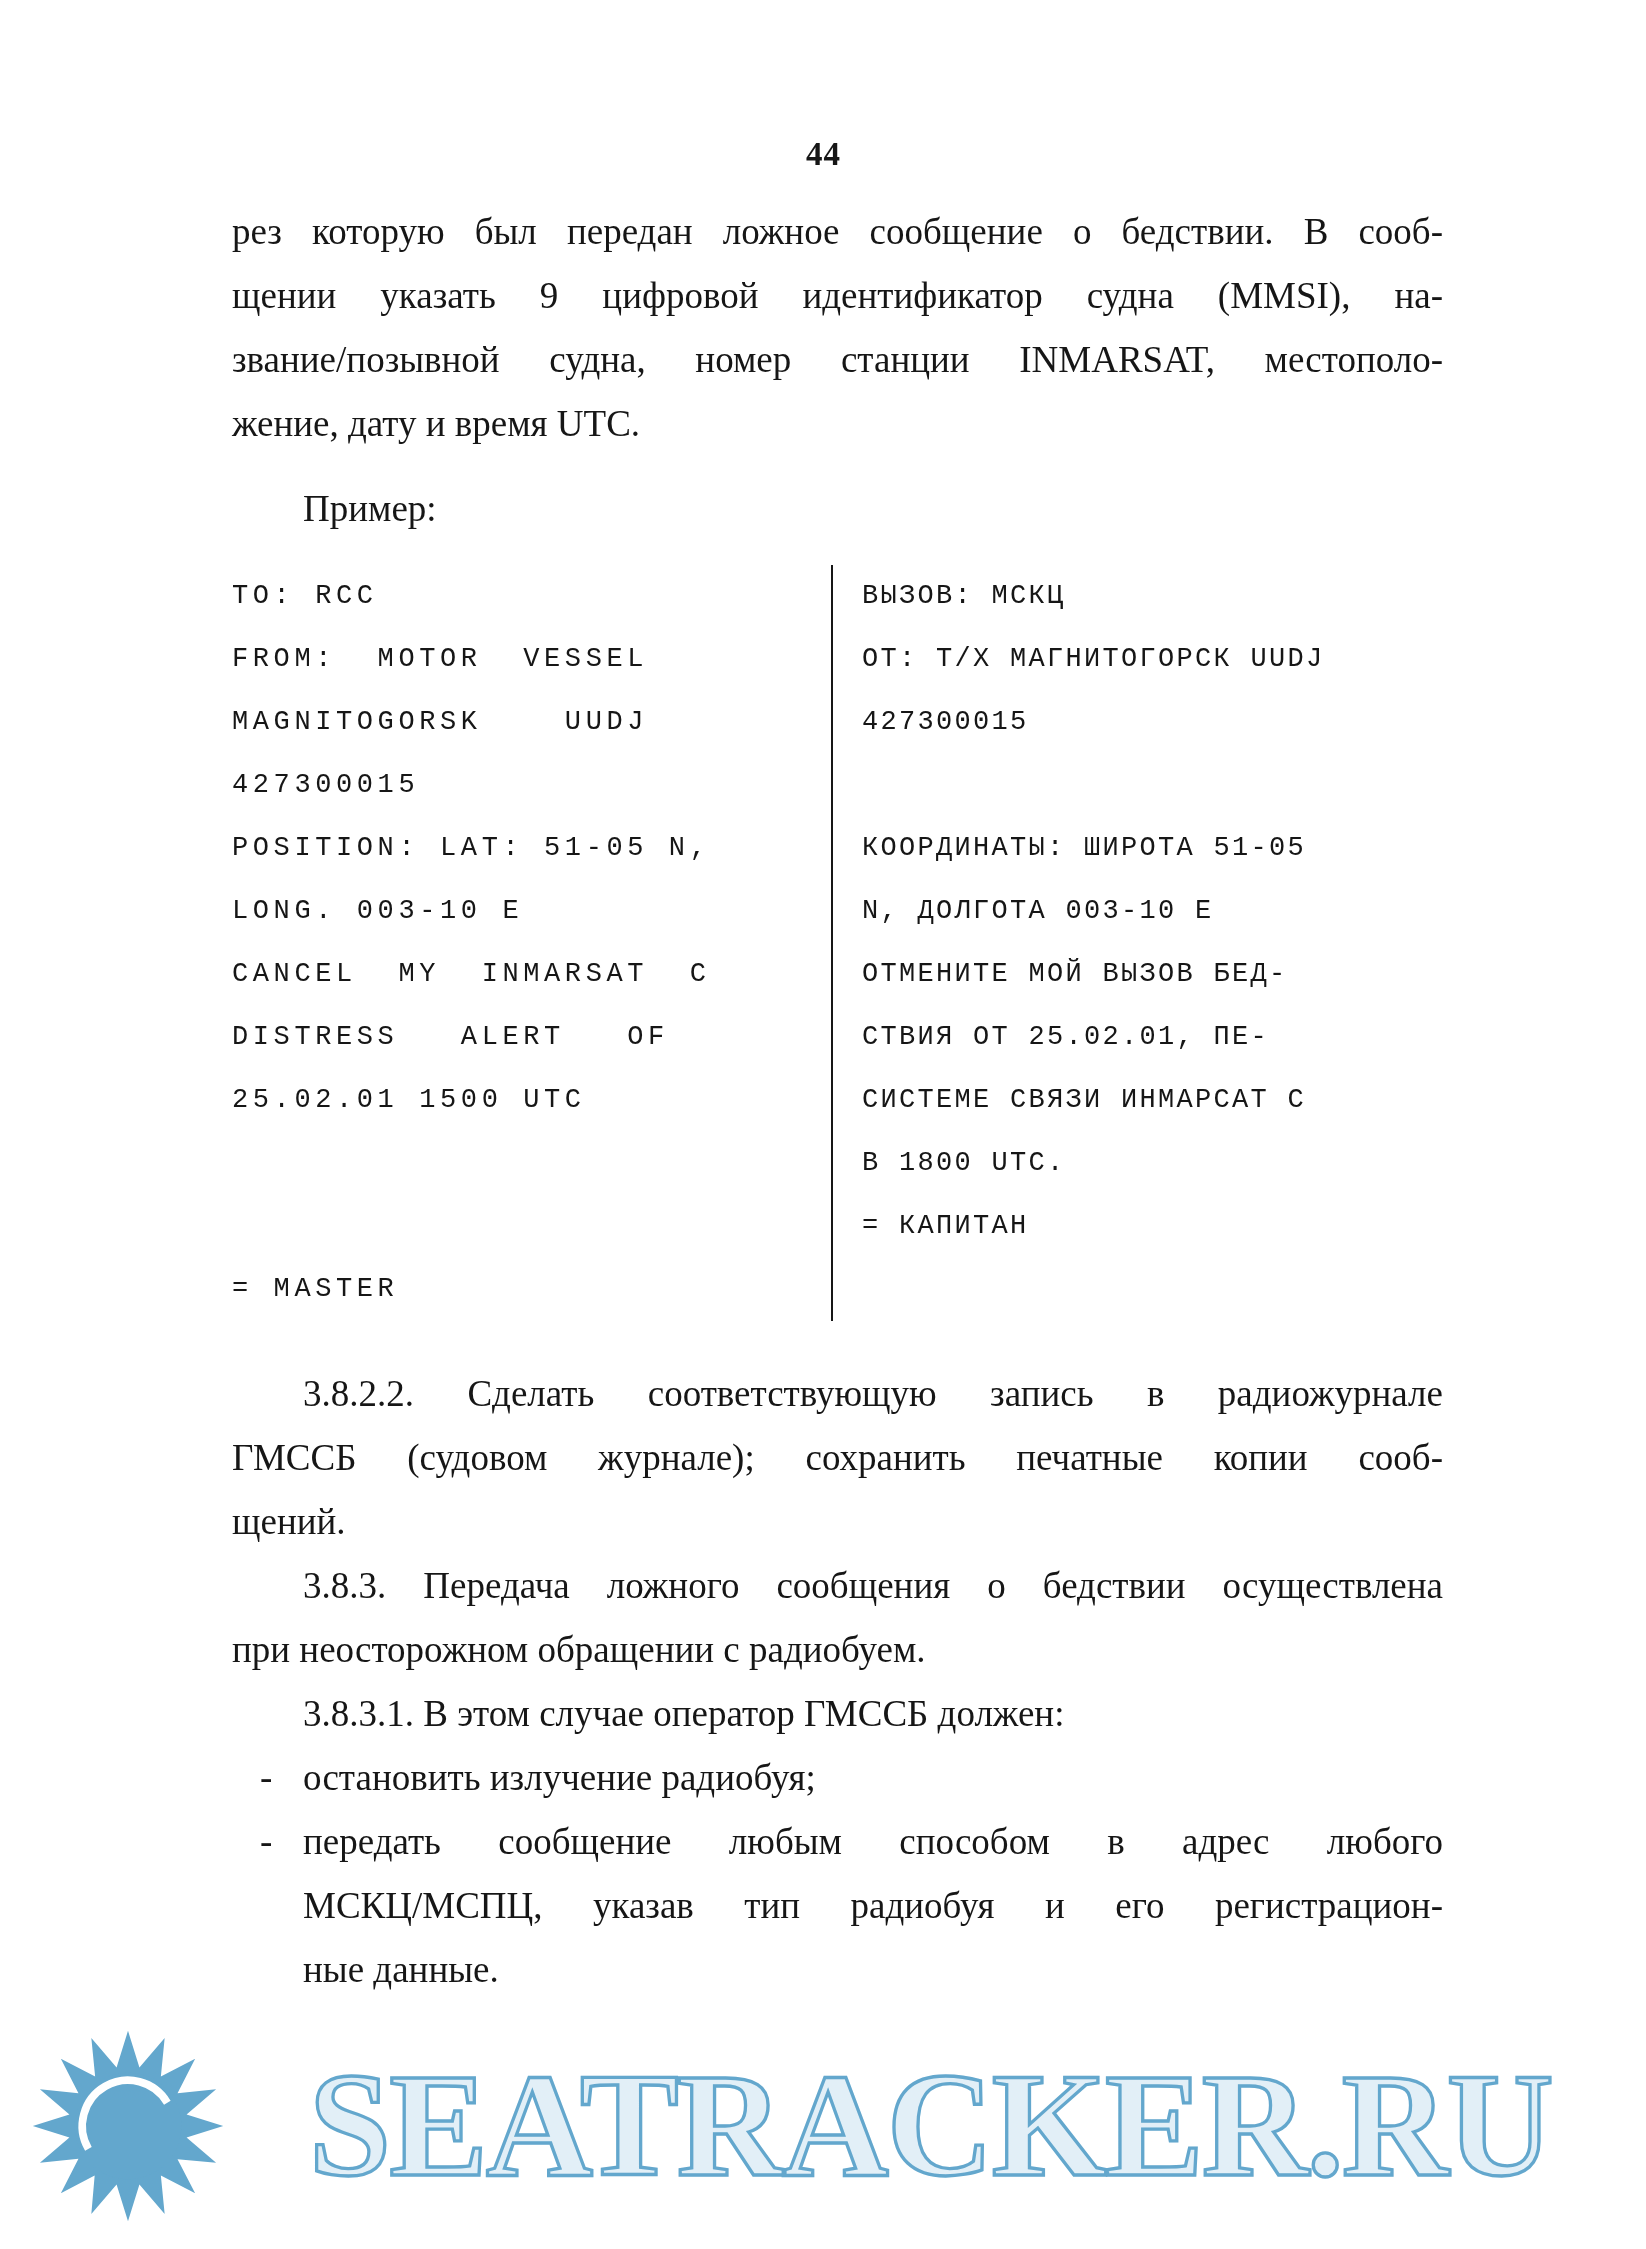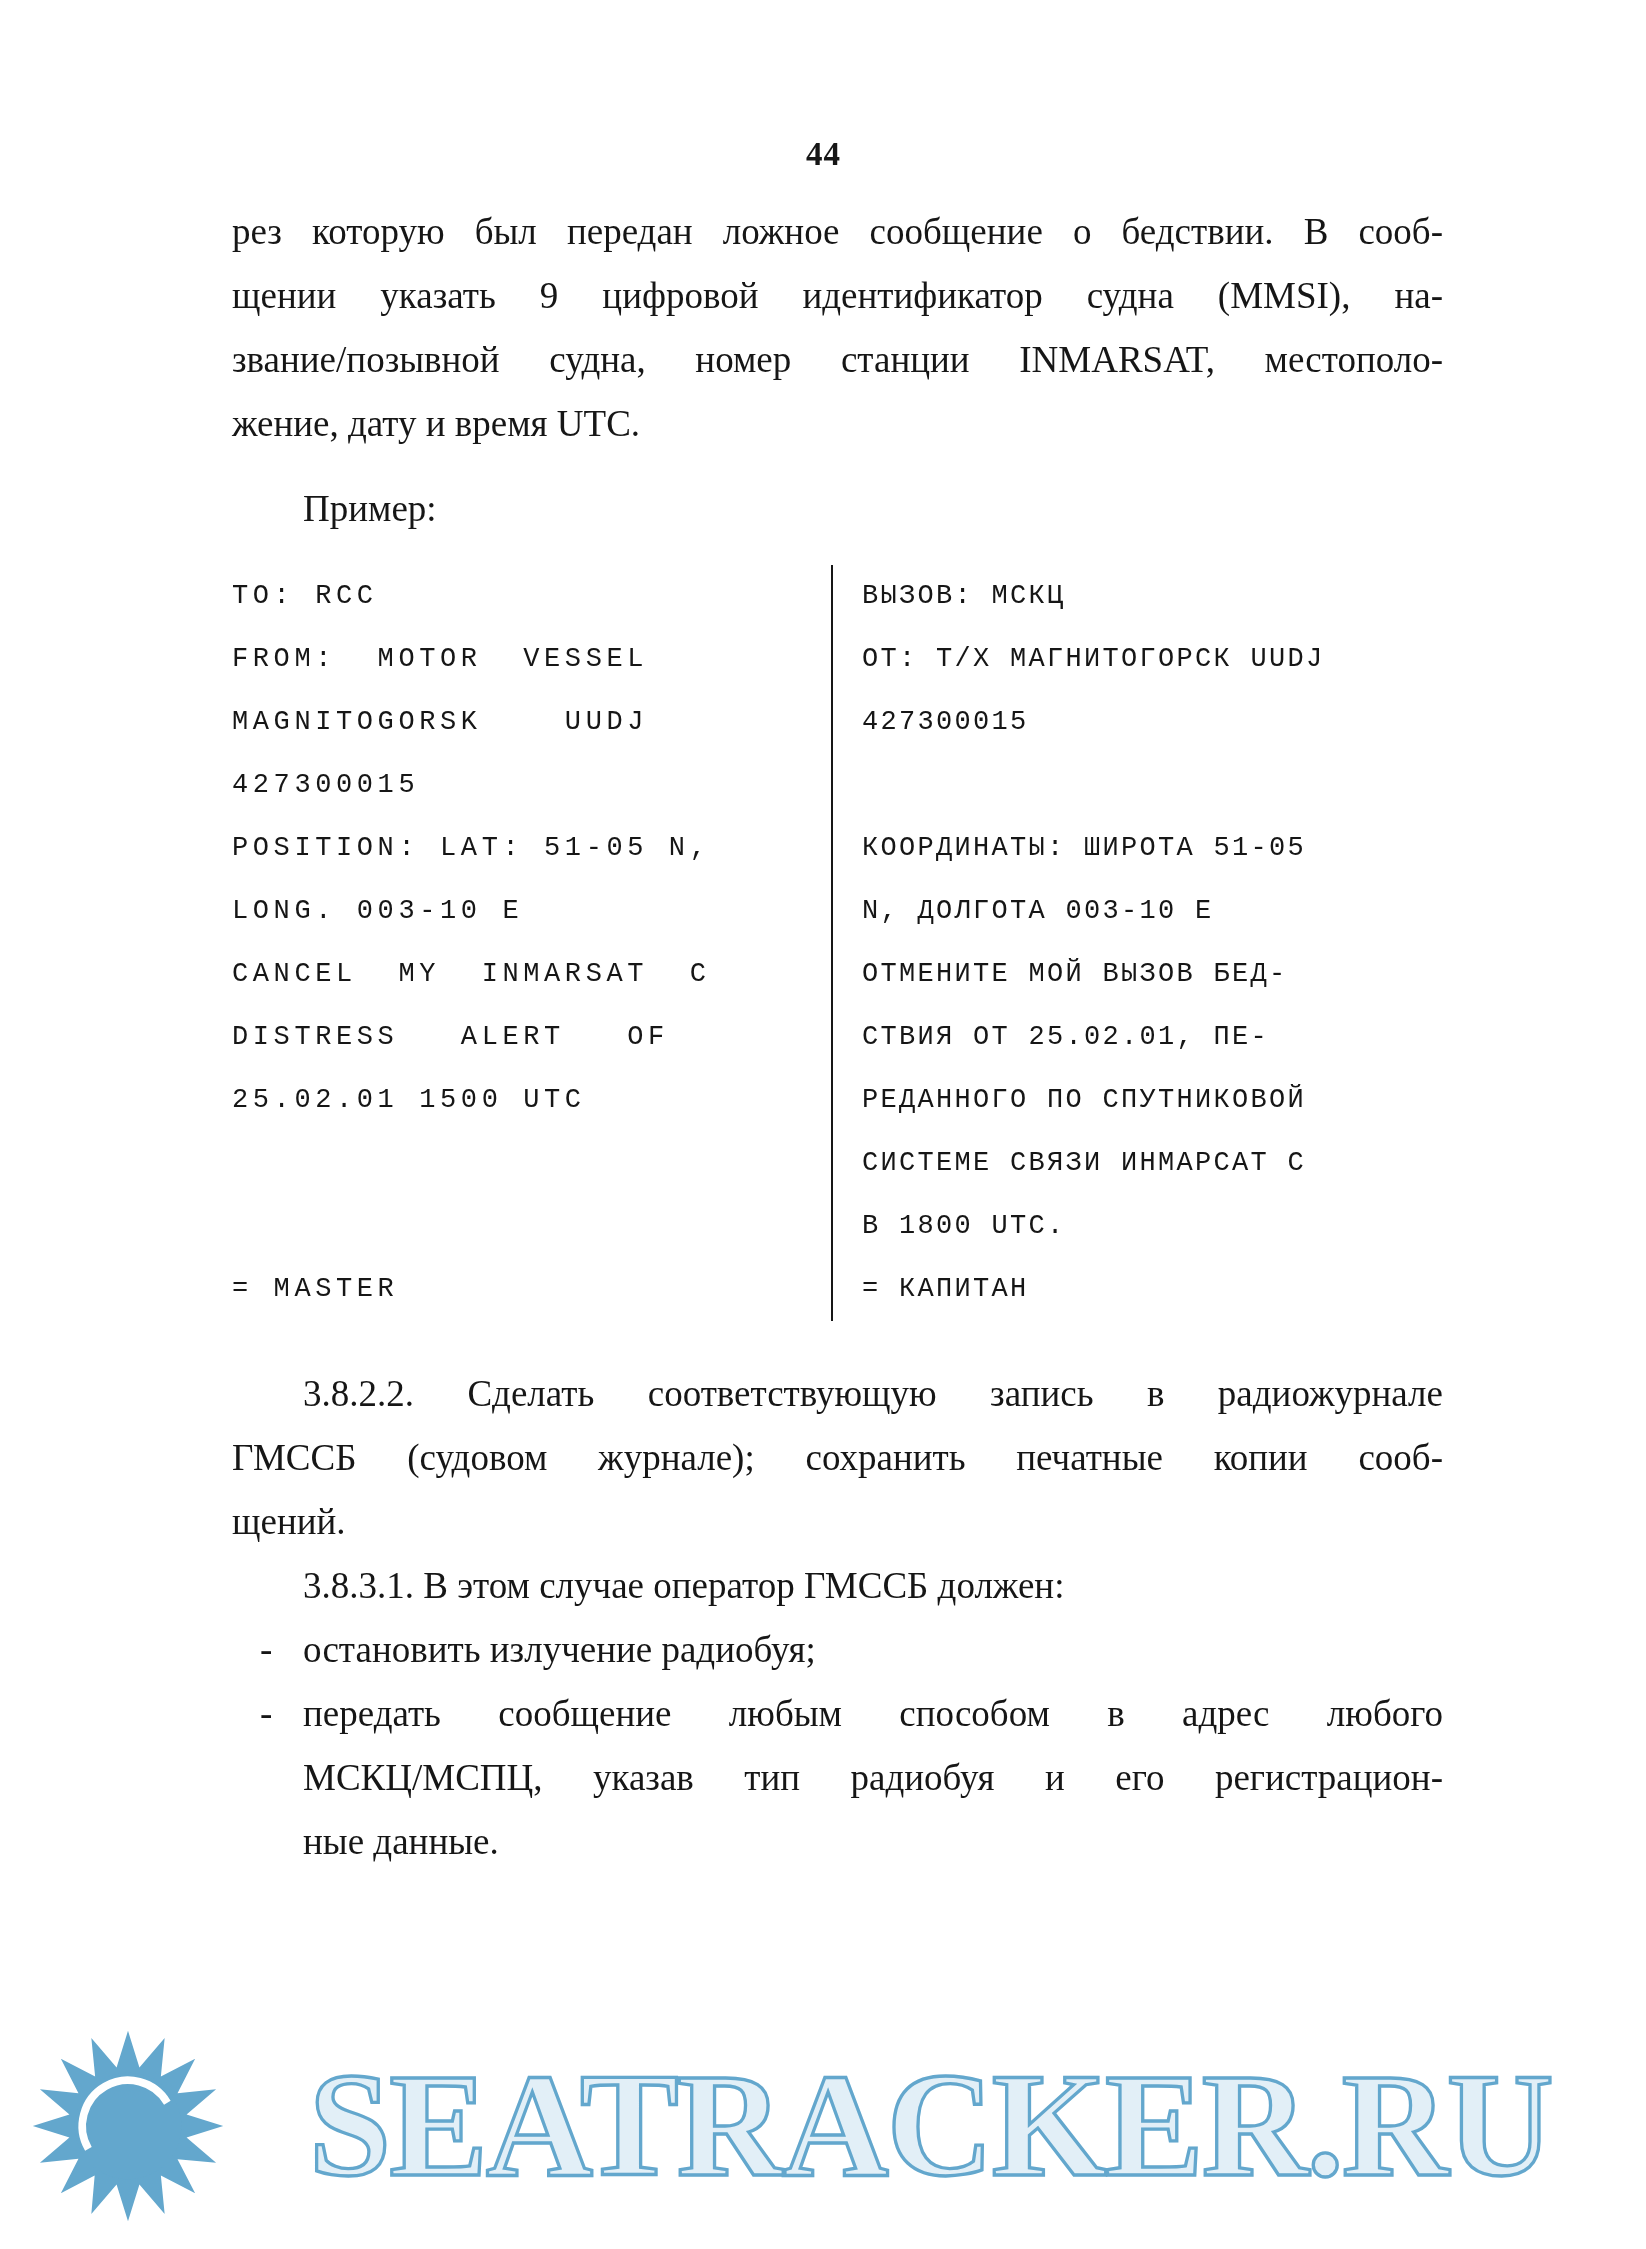--- a/index.html
+++ b/index.html
@@ -96,33 +96,36 @@
     </div>
     <div class="col-right">
       <div class="mono-line">ВЫЗОВ: МСКЦ</div>
       <div class="mono-line">ОТ: Т/Х МАГНИТОГОРСК UUDJ</div>
       <div class="mono-line">427300015</div>
       <div class="mono-line"></div>
       <div class="mono-line">КООРДИНАТЫ: ШИРОТА 51-05</div>
       <div class="mono-line">N, ДОЛГОТА 003-10 Е</div>
       <div class="mono-line">ОТМЕНИТЕ МОЙ ВЫЗОВ БЕД-</div>
       <div class="mono-line">СТВИЯ ОТ 25.02.01, ПЕ-</div>
-      <div class="mono-line">РЕДАННОГО ПО СПУТНИКОВОЙ</div>
       <div class="mono-line">СИСТЕМЕ СВЯЗИ ИНМАРСАТ С</div>
       <div class="mono-line">В 1800 UTC.</div>
       <div class="mono-line">= КАПИТАН</div>
     </div>
   </div>
 
   <div class="paragraph after-example">
     <div class="para-line j indent">3.8.2.2. Сделать соответствующую запись в радиожурнале</div>
     <div class="para-line j">ГМССБ (судовом журнале); сохранить печатные копии сооб-</div>
     <div class="para-line">щений.</div>
   </div>
 
+  <div class="paragraph">
+    <div class="para-line j indent">3.8.3. Передача ложного сообщения о бедствии осуществлена</div>
+    <div class="para-line">при неосторожном обращении с радиобуем.</div>
+  </div>
 
   <div class="paragraph">
     <div class="para-line indent">3.8.3.1. В этом случае оператор ГМССБ должен:</div>
   </div>
 
   <div class="list-item">
     <span class="dash">-</span>
     <div class="para-line">остановить излучение радиобуя;</div>
   </div>
 

